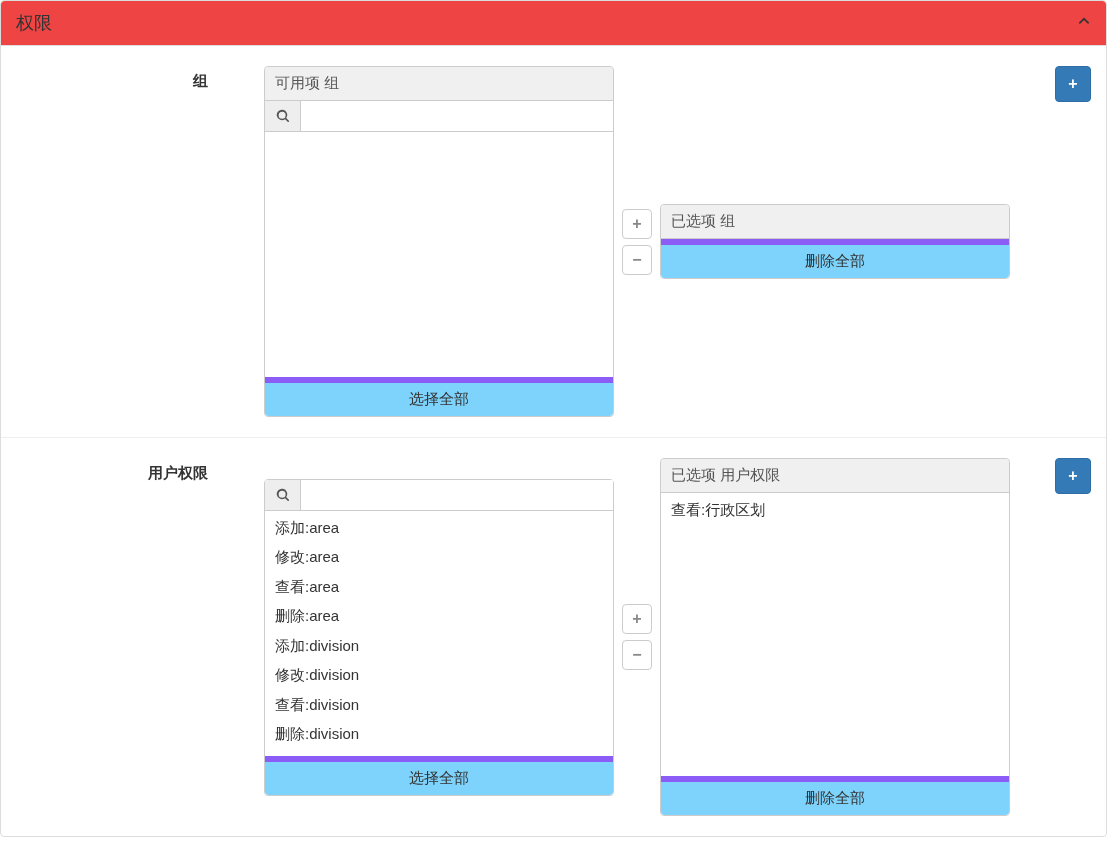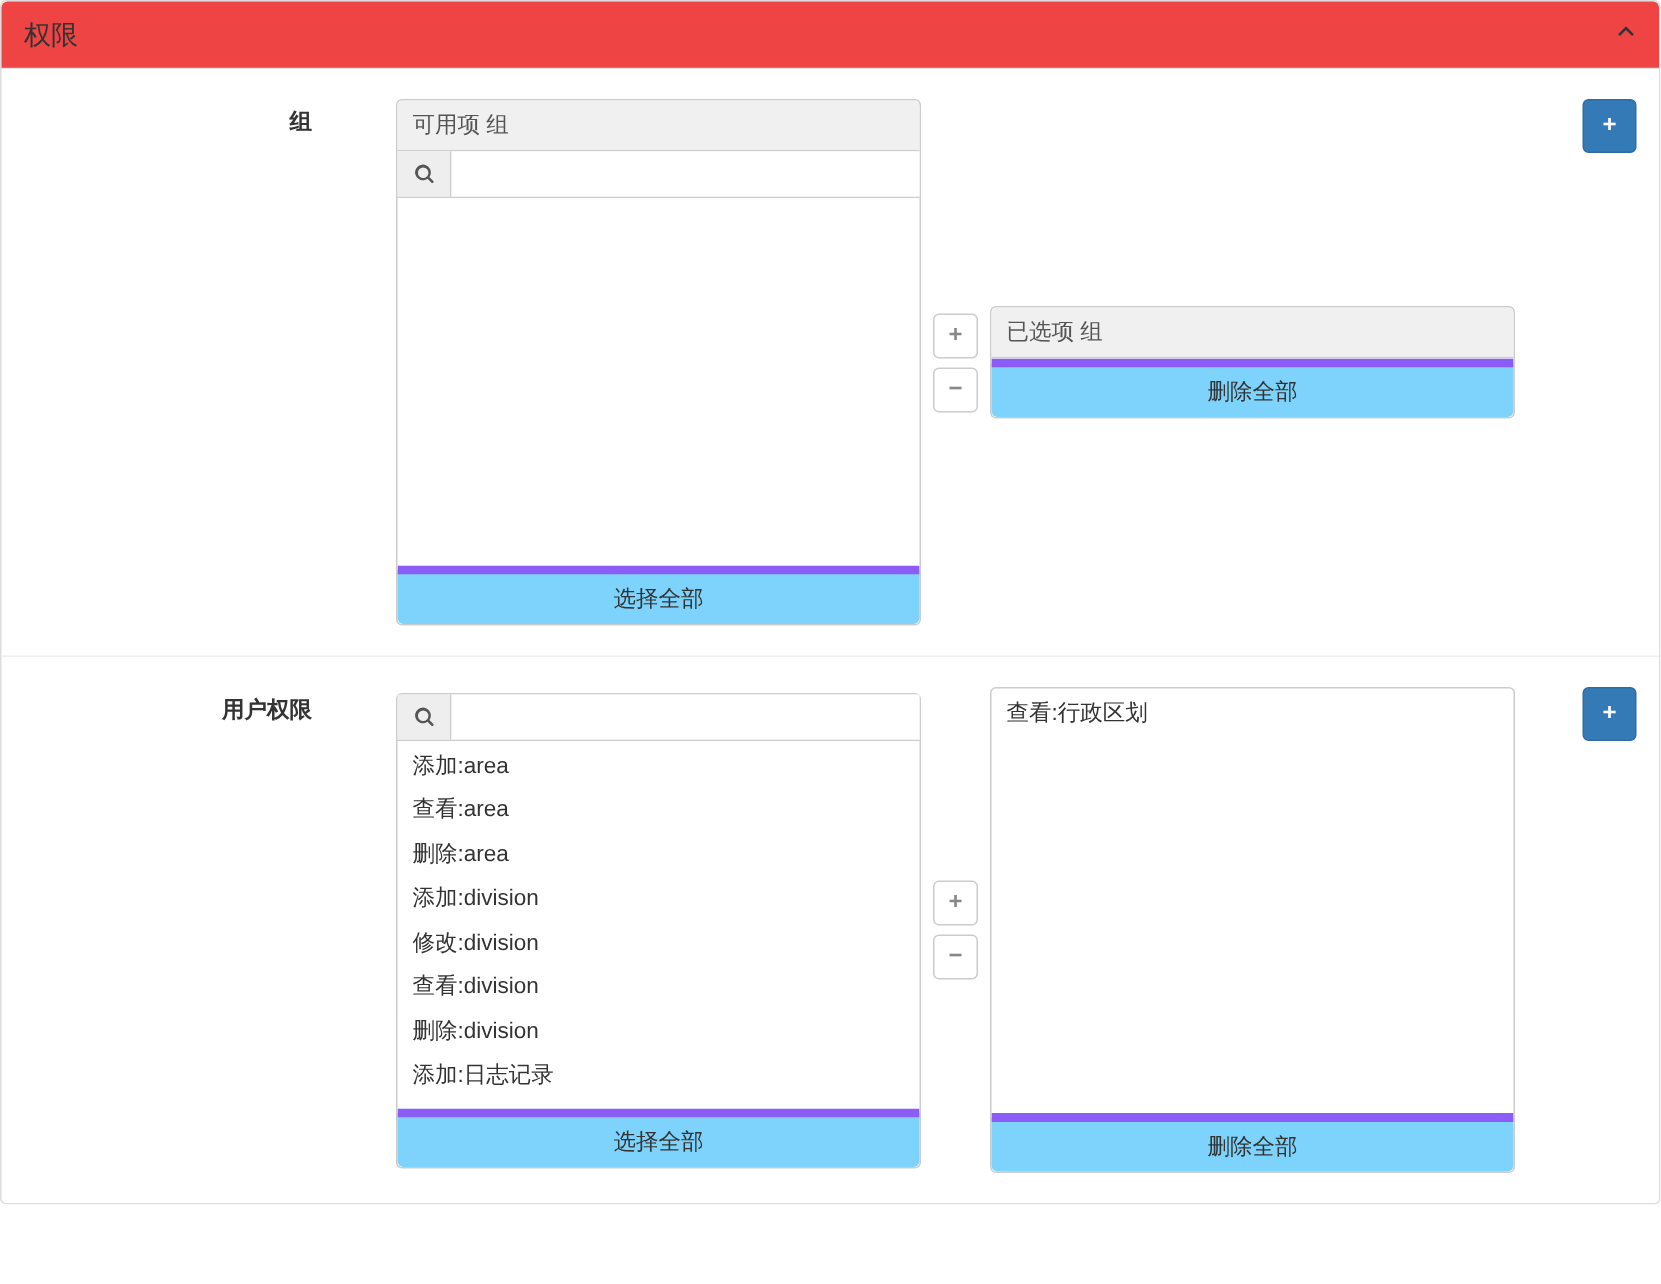--- a/index.html
+++ b/index.html
@@ -232,20 +232,21 @@
             <div class="search-row">
               <span class="search-icon-box">
                 <svg class="icon" viewBox="0 0 16 16">
                     <path d="M11.7 10.3a6 6 0 10-1.4 1.4l3 3a1 1 0 001.4-1.4l-3-3zM7 11a4 4 0 110-8 4 4 0 010 8z"></path>
                   </svg>
               </span>
               <input class="search-input" type="text" style="">
             </div>
             <div class="list-items">
                 <div class="item">添加:area</div>
+                <div class="item">修改:area</div>
                 <div class="item">查看:area</div>
                 <div class="item">删除:area</div>
                 <div class="item">添加:division</div>
                 <div class="item">修改:division</div>
                 <div class="item">查看:division</div>
                 <div class="item">删除:division</div>
                 <div class="item">添加:日志记录</div>
               </div>
             <div class="list-footer">选择全部</div>
           </div>
@@ -253,20 +254,21 @@
           <div class="middle-controls">
             <div class="ctrl-btn">
               <span>+</span>
             </div>
             <div class="ctrl-btn">
               <span>−</span>
             </div>
           </div>
 
           <div class="list-box">
+            <div class="list-box-header">已选项 用户权限</div>
             <div class="list-items" style="height:283px">
                 <div class="item">查看:行政区划</div>
               </div>
             <div class="list-footer">删除全部</div>
           </div>
         </div>
         <div class="add-new-btn">
           <span>+</span>
         </div>
       </div>

